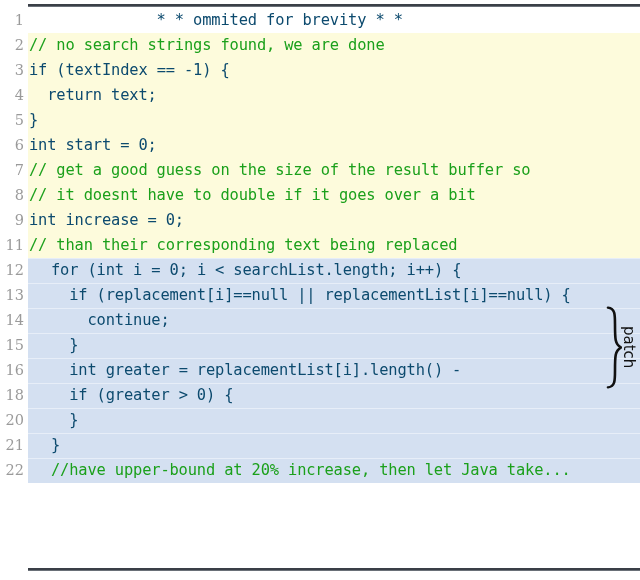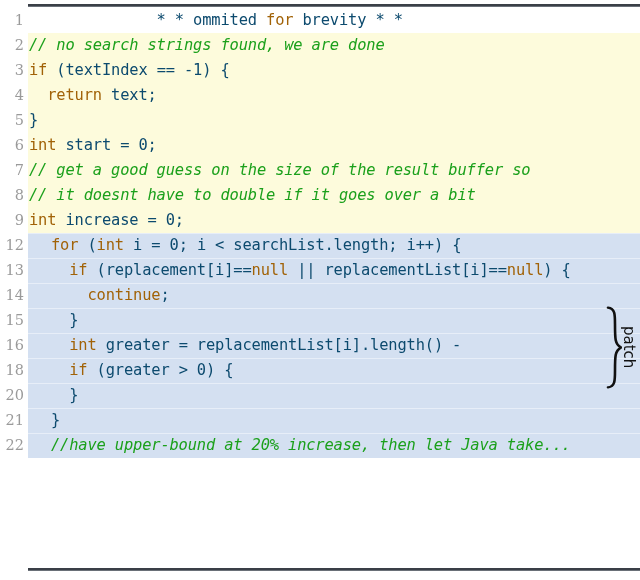--- a/index.html
+++ b/index.html
@@ -78,22 +78,22 @@
   }
 
   
   .bg-none .code { background: #ffffff; }
   .bg-yellow .code { background: #fdfbdc; }
   .bg-blue  .code { background: #d4e0f1; padding-left: 23px; }
 
   .bg-blue .code { box-shadow: inset 0 1px 0 #e7eef8; }
 
   
-  .kw   { color: #a16207; }
-  .cmt  { color: #1ba01b; font-style: italic; }
+  .kw   { color: #0c4a6e; }
+  .cmt  { color: #1ba01b; }
   .txt  { color: #0c4a6e; }
 
   
   .annot {
     position: absolute;
     right: 0px;
     top: 0px;
     width: 34px;
     pointer-events: none;
   }
@@ -172,20 +172,25 @@
       </div>
       <div class="row bg-yellow">
         <div class="lineno">8</div>
         <div class="gutter-gap"></div>
         <div class="code"><span class="cmt">// it doesnt have to double if it goes over a bit</span></div>
       </div>
       <div class="row bg-yellow">
         <div class="lineno">9</div>
         <div class="gutter-gap"></div>
         <div class="code"><span class="kw">int</span><span class="txt"> increase = 0;</span></div>
+      </div>
+      <div class="row bg-yellow">
+        <div class="lineno">11</div>
+        <div class="gutter-gap"></div>
+        <div class="code"><span class="cmt">// than their corresponding text being replaced</span></div>
       </div>
       <div class="row bg-blue">
         <div class="lineno">12</div>
         <div class="gutter-gap"></div>
         <div class="code"><span class="kw">for</span><span class="txt"> (</span><span class="kw">int</span><span class="txt"> i = 0; i &lt; searchList.length; i++) {</span></div>
       </div>
       <div class="row bg-blue">
         <div class="lineno">13</div>
         <div class="gutter-gap"></div>
         <div class="code"><span class="txt">  </span><span class="kw">if</span><span class="txt"> (replacement[i]==</span><span class="kw">null</span><span class="txt"> || replacementList[i]==</span><span class="kw">null</span><span class="txt">) {</span></div>

